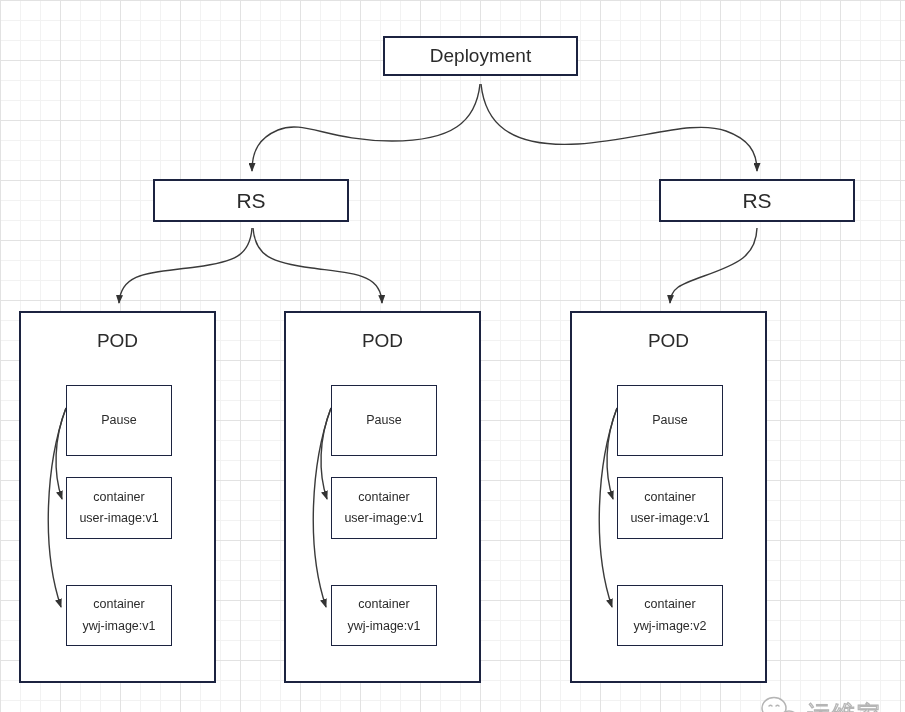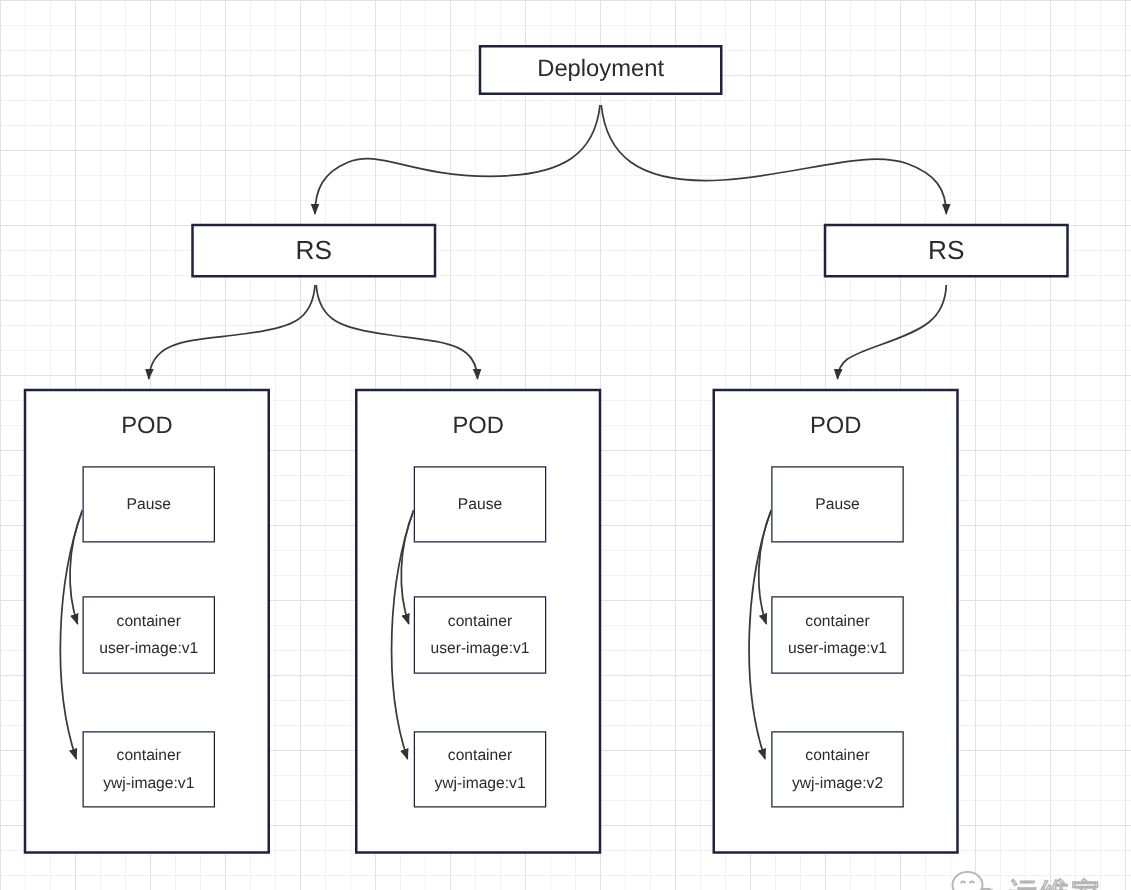--- a/index.html
+++ b/index.html
@@ -38,21 +38,21 @@
   .pod-title{
     position:absolute;top:17px;left:0;width:100%;
     text-align:center;font-size:19px;color:#2b2b2b;
   }
   .inner-box{
     position:absolute;left:45px;width:106px;
     background:#ffffff;border:1.5px solid #1c2340;box-sizing:border-box;
     display:flex;flex-direction:column;align-items:center;justify-content:center;
     font-size:12.5px;line-height:1.7;color:#2b2b2b;text-align:center;
   }
-  .pause-box{top:60px;height:61px;text-align:center;}
+  .pause-box{top:72px;height:71px;text-align:center;}
   .container-box-1{top:164px;height:62px;}
   .container-box-2{top:272px;height:61px;}
   svg.layer{position:absolute;left:0;top:0;pointer-events:none;}
   .pod-arrows{left:0;top:0;}
   .edge{stroke:#3a3a3a;stroke-width:1.4;fill:none;}
   #watermark{
     position:absolute;left:760px;top:650px;
     display:flex;align-items:center;gap:7px;margin-top:44px;
   }
   #watermark .wm-text{

